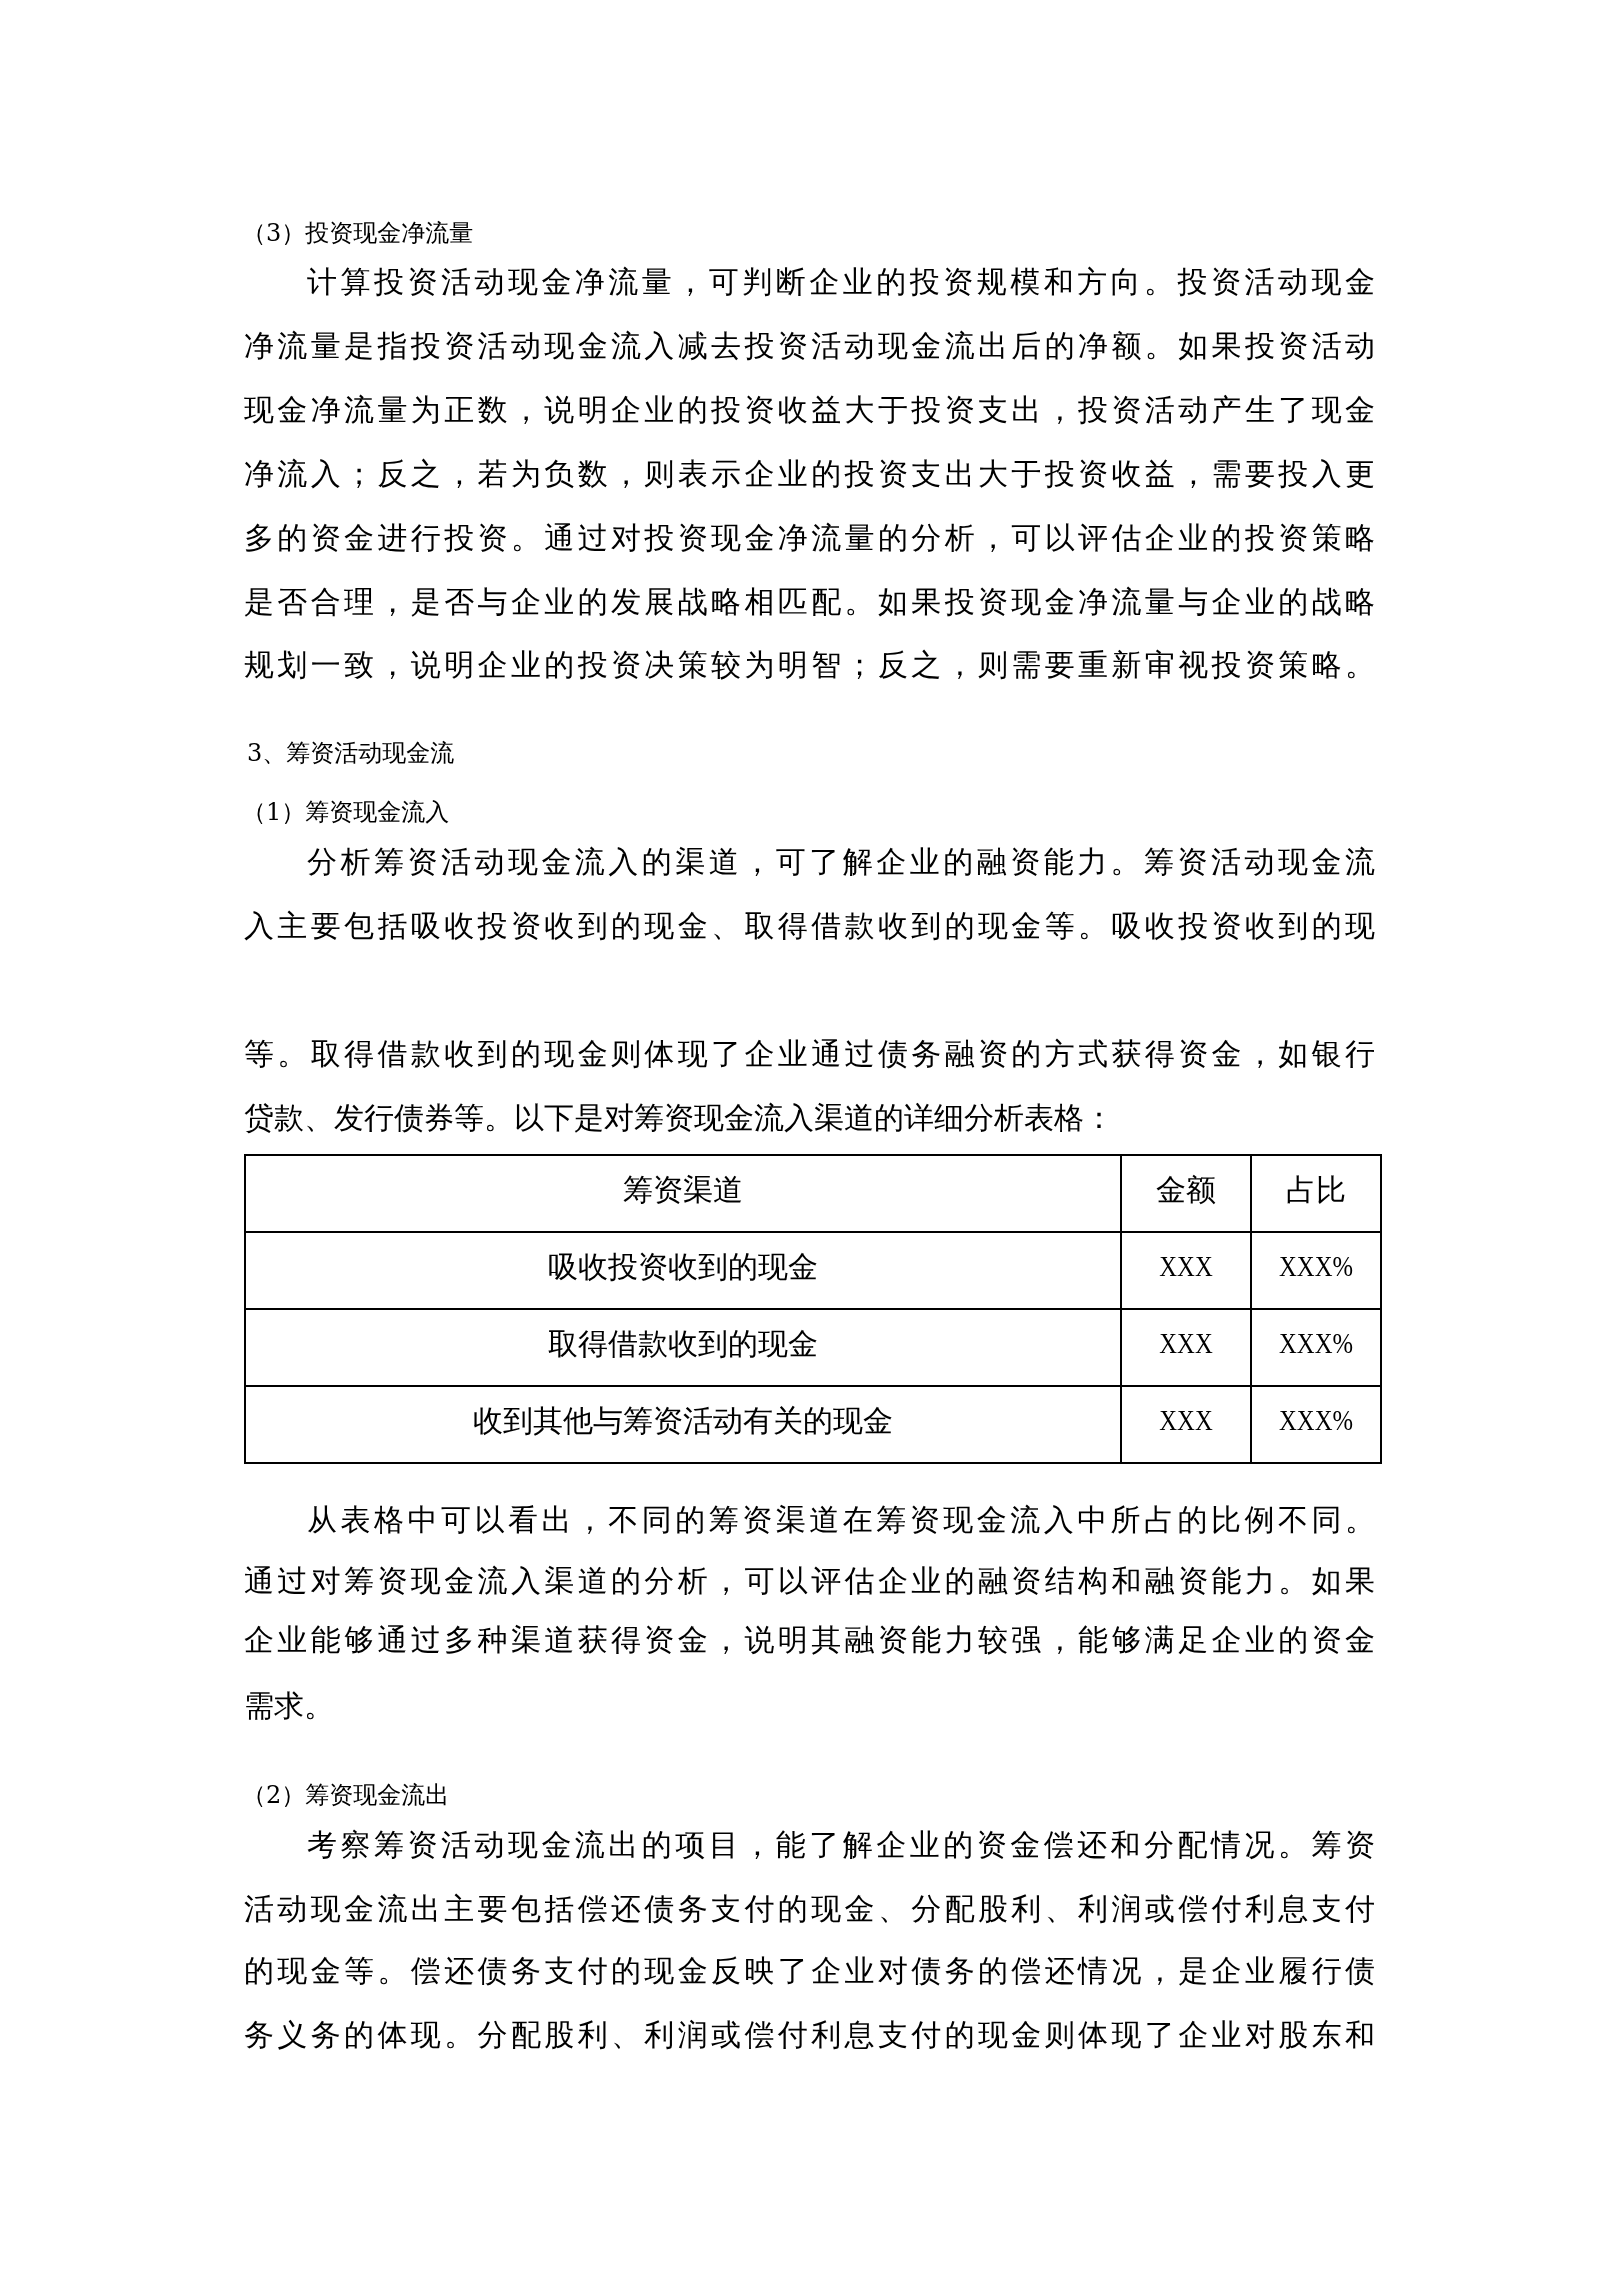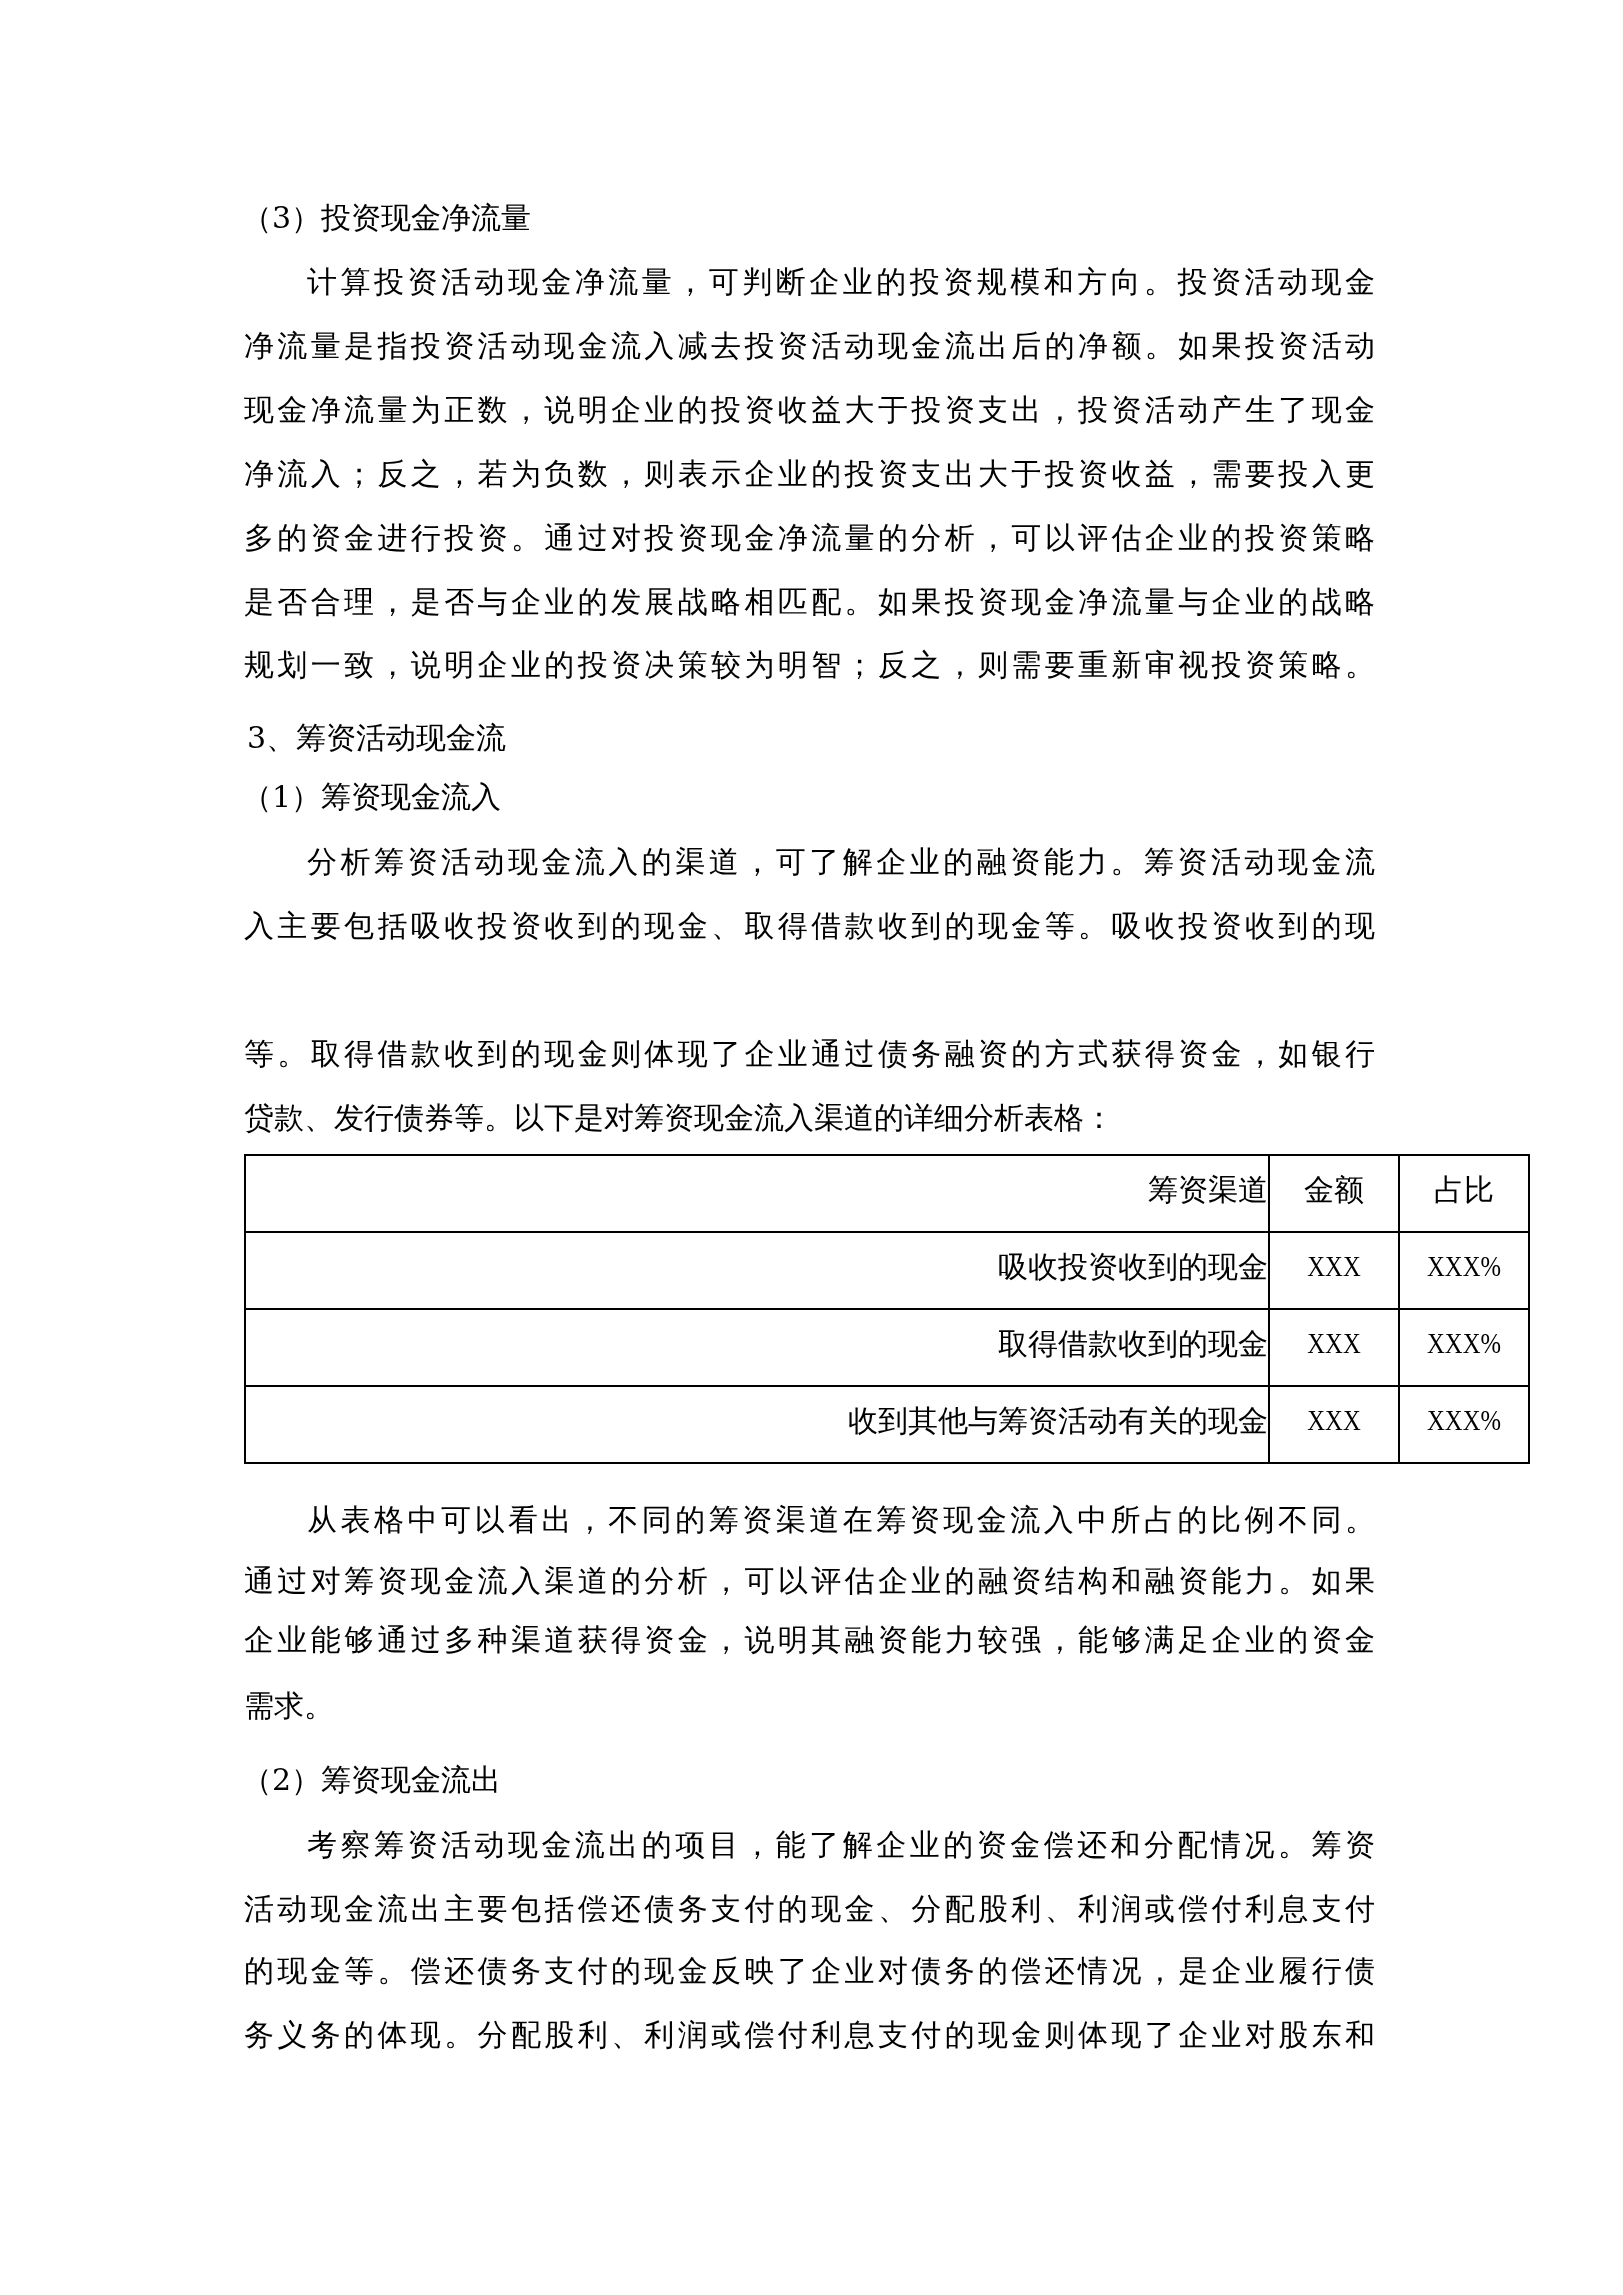--- a/index.html
+++ b/index.html
@@ -40,22 +40,23 @@
   }
   .line.indent {
     left: 307px;
     width: 1068px;
   }
   .heading {
     position: absolute;
     left: 242px;
     height: 39px;
     line-height: 39px;
-    font-size: 30px;
+    font-size: 24px;
     white-space: nowrap;
+    margin-top: 16px;
   }
   .heading.h2 {
     left: 247px;
   }
   table.fin {
     position: absolute;
     left: 244px;
     top: 1154px;
     width: 1135px;
     border-collapse: collapse;
@@ -66,21 +67,21 @@
     height: 77px;
     padding: 0;
     font-size: 30px;
     font-weight: normal;
     text-align: center;
     vertical-align: top;
     line-height: 39px;
     padding-top: 14.4px;
     box-sizing: border-box;
   }
-  table.fin th.c1, table.fin td.c1 { width: 1024px; text-align: right; }
+  table.fin th.c1, table.fin td.c1 { width: 876px; }
   table.fin th.c2, table.fin td.c2 { width: 130px; }
   table.fin th.c3, table.fin td.c3 { width: 130px; }
   table.fin td.num {
     font-family: "Liberation Serif", "DejaVu Serif", serif;
     font-size: 29px;
     transform: scaleX(0.85);
   }
   table.fin td.c2, table.fin th.c2, table.fin td.c3, table.fin th.c3 {
     border-left-width: 1.3px;
   }

